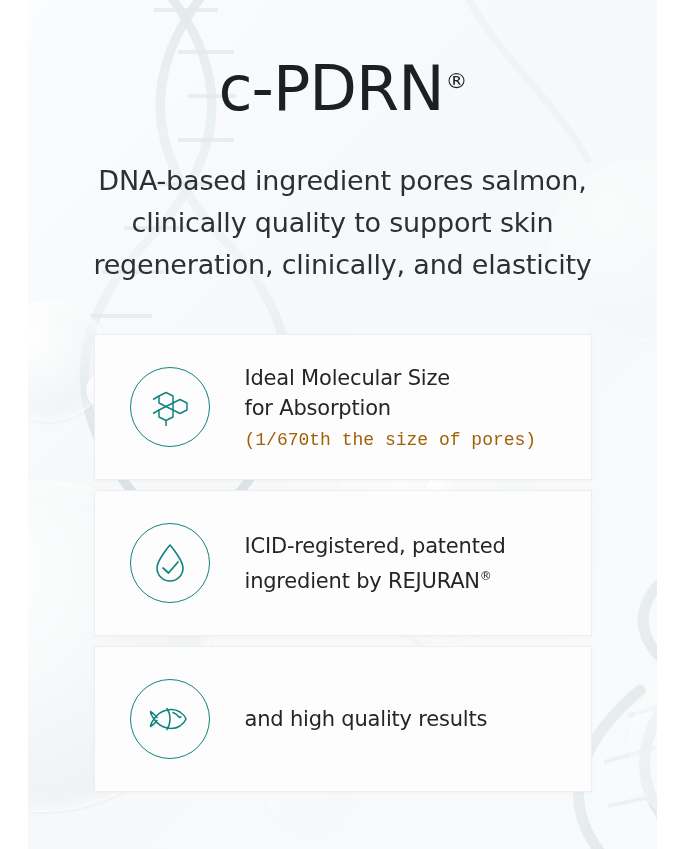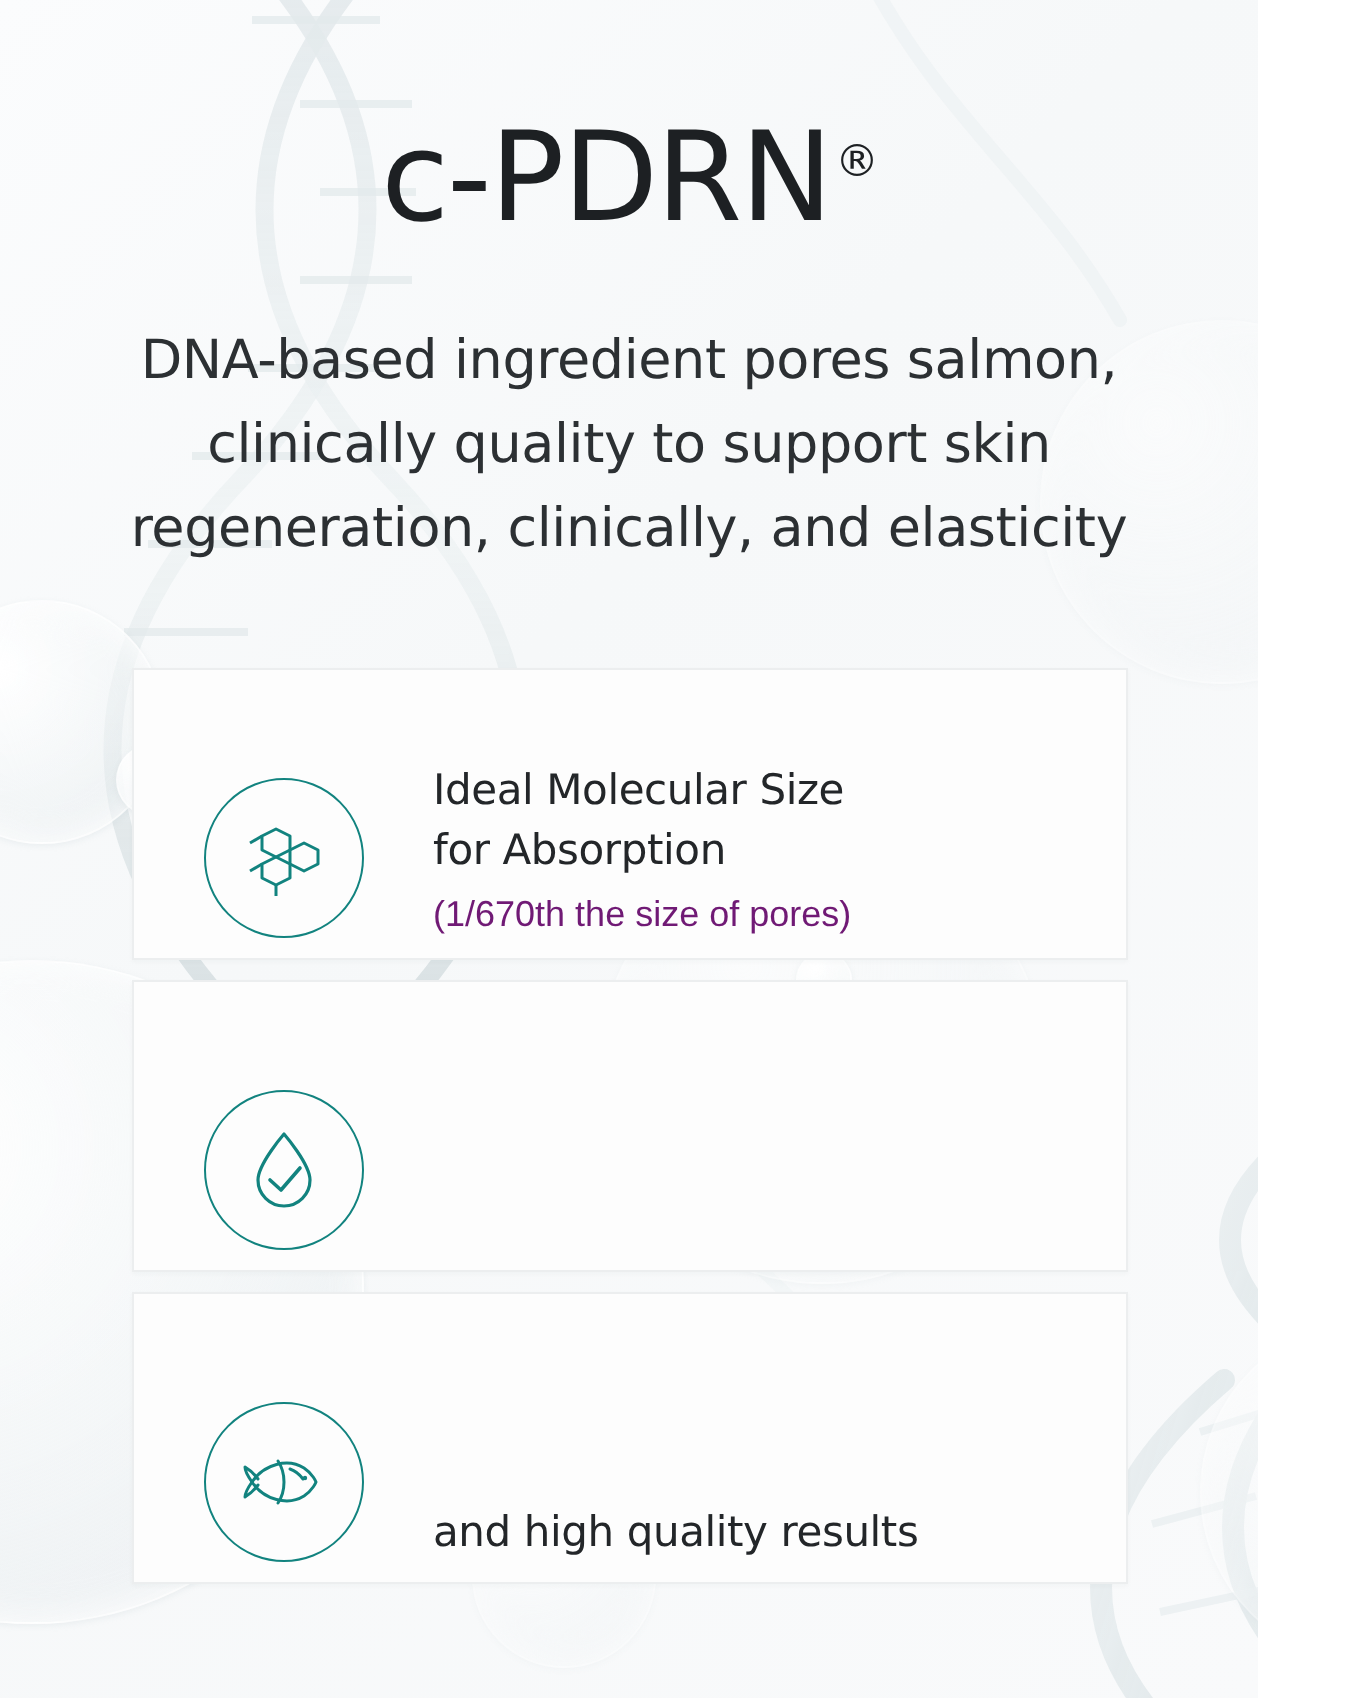--- a/index.html
+++ b/index.html
@@ -12,20 +12,21 @@
     font-family: "Liberation Sans", sans-serif;
     background: #ffffff;
     overflow: hidden;
   }
   .page {
     position: relative;
     width: 629px;
     height: 849px;
     background: linear-gradient(135deg, #fbfcfd 0%, #f6f8f9 40%, #f9fafb 100%);
     overflow: hidden;
+    margin-left: 28px;
   }
   
   .bg {
     position: absolute;
     inset: 0;
     pointer-events: none;
   }
   .bg svg { display:block; }
 
   .bubble {
@@ -79,21 +80,21 @@
 
   
   .cards {
     position: relative;
     margin: 48px auto 0;
     width: 498px;
   }
   .card {
     position: relative;
     display: flex;
-    align-items: flex-end;
+    align-items: center;
     background: #fdfdfd;
     border: 1px solid #eceeef;
     box-shadow: 0 1px 2px rgba(160,170,176,0.07);
     margin-bottom: 10px;
     min-height: 124px;
     padding: 10px 0;
   }
   .card-icon {
     flex: 0 0 150px;
     display: flex;
@@ -121,22 +122,22 @@
     letter-spacing: -0.2px;
   }
   .card-title .sup {
     font-size: 12px;
     vertical-align: 8px;
   }
   .card-sub {
     margin-top: 5px;
     font-size: 18px;
     line-height: 24px;
-    color: #701a75;
-    font-family: Liberation Sans, sans-serif;
+    color: #a16207;
+    font-family: Liberation Mono, monospace;
   }
 </style>
 </head>
 <body>
 
 <div class="page">
 
   <div class="bg">
     <svg width="679" height="849" viewBox="0 0 679 849">
       <defs>
@@ -228,20 +229,26 @@
 
     <div class="card">
       <div class="card-icon">
         <div class="ring">
           <svg width="46" height="46" viewBox="0 0 46 46">
             <path d="M23 5 C 23 5, 36 20, 36 28 A 13 13 0 0 1 10 28 C 10 20, 23 5, 23 5 Z" fill="none" stroke="#12837f" stroke-width="1.6" stroke-linejoin="round"></path>
             <path d="M16 28 L 21.5 33 L 31 22" fill="none" stroke="#12837f" stroke-width="1.8" stroke-linecap="round" stroke-linejoin="round"></path>
           </svg>
         </div>
       </div>
+      <div class="card-text">
+        <div class="card-title">
+          <div>ICID-registered, patented</div>
+          <div><span>ingredient by REJURAN</span><span class="sup">®</span></div>
+        </div>
+      </div>
     </div>
 
     <div class="card">
       <div class="card-icon">
         <div class="ring">
           <svg width="50" height="50" viewBox="0 0 50 50">
             <g fill="none" stroke="#12837f" stroke-width="1.5" stroke-linejoin="round" stroke-linecap="round">
               <path d="M9 25 C 15 16, 27 13, 35 18 C 39.5 21, 41 25, 41 25 C 41 25, 39.5 29, 35 32 C 27 37, 15 34, 9 25 Z"></path>
               <path d="M9 25 C 6.5 21.5, 5.5 19, 5.5 17.5 C 8 19, 10.5 21.5, 12 23.5"></path>
               <path d="M9 25 C 6.5 28.5, 5.5 31, 5.5 32.5 C 8 31, 10.5 28.5, 12 26.5"></path>

